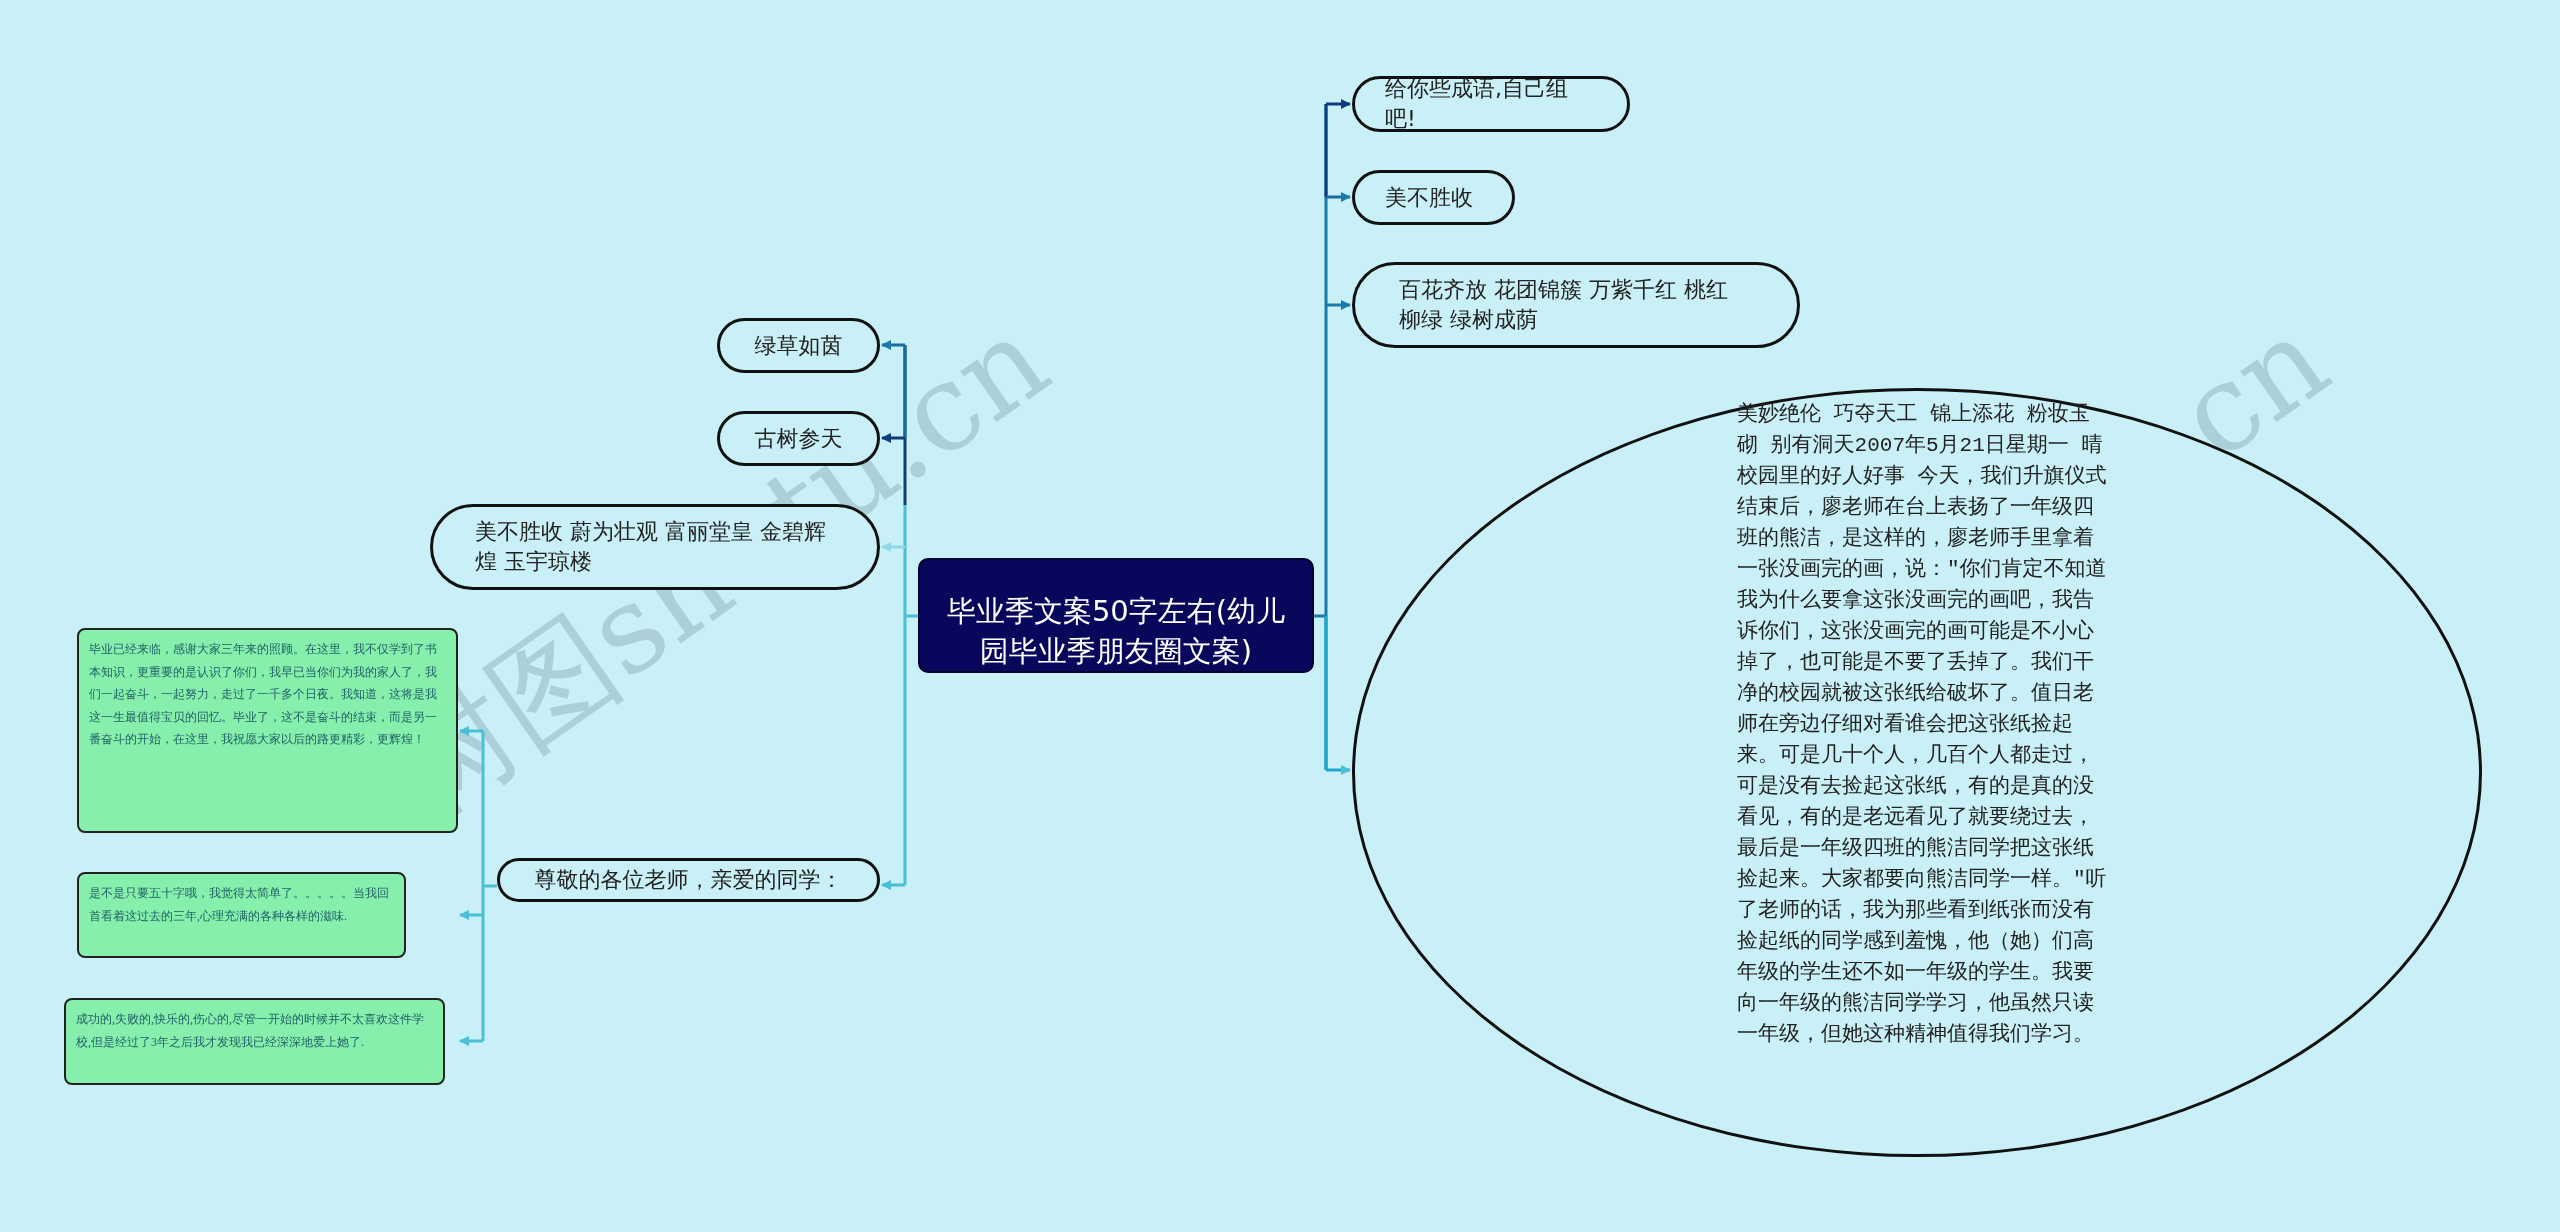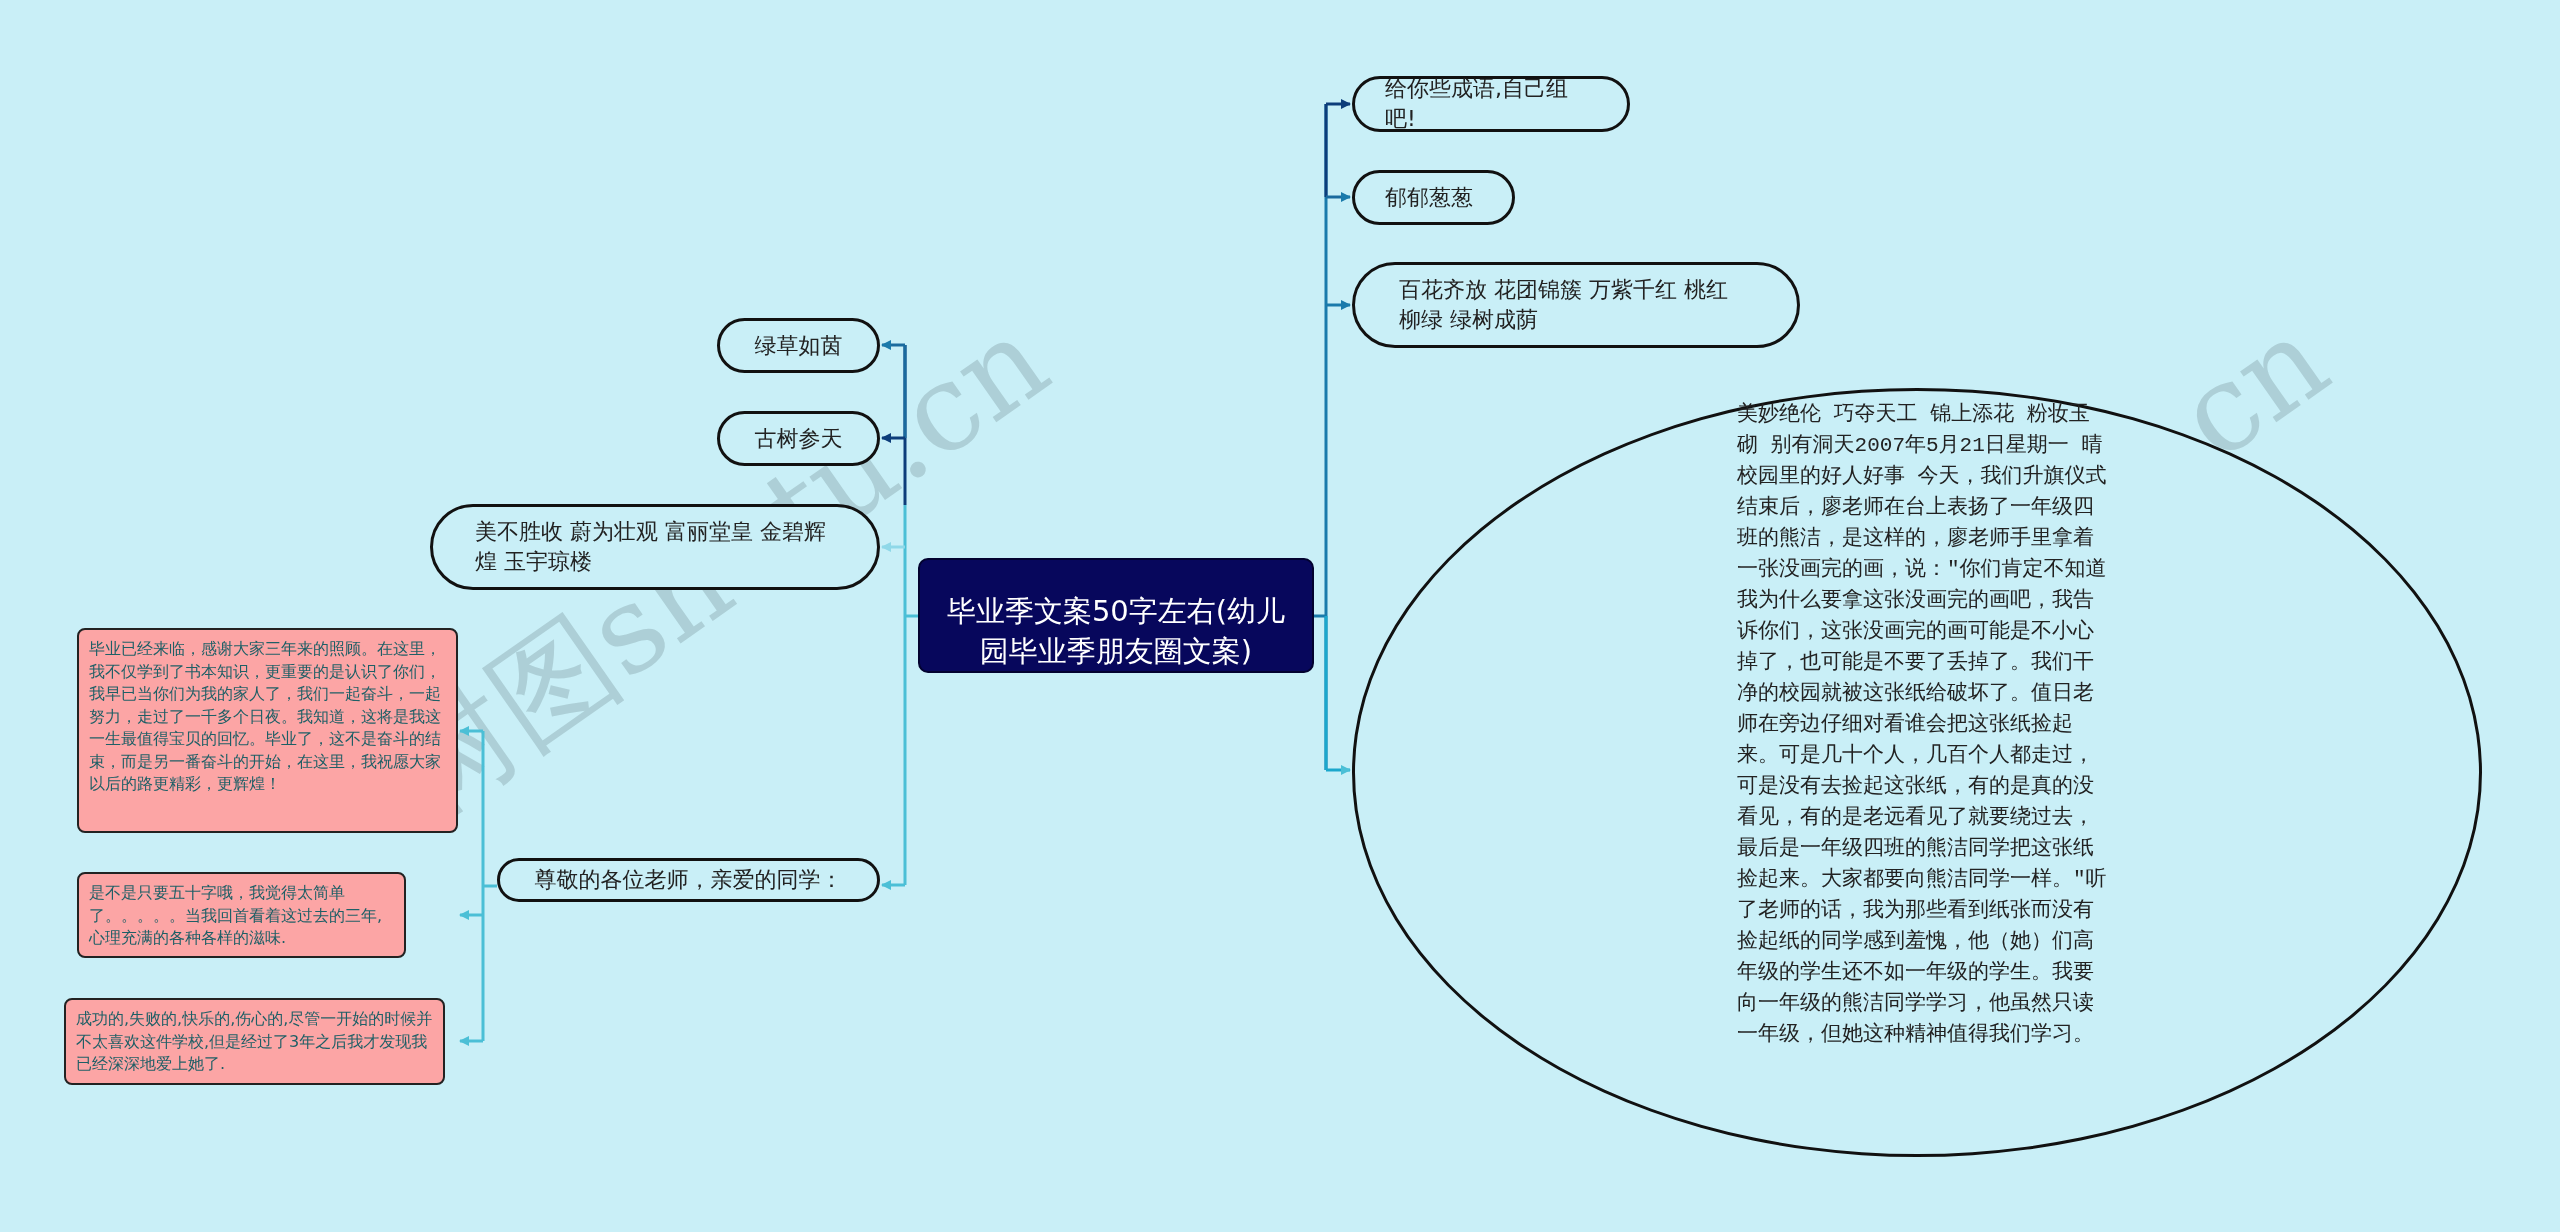--- a/index.html
+++ b/index.html
@@ -22,22 +22,22 @@
     padding:0 30px; color:#222;
   }
   .pill.center { justify-content:center; }
   .ellipse {
     border:3px solid #111; border-radius:50%; background:#c9eff7;
   }
   .ellipse-text {
     font-size:21px; line-height:31px; color:#222; white-space:pre-line;font-family:Liberation Mono, monospace;
   }
   .leaf {
-    border:2px solid #222; border-radius:8px; background:#fca5a5;
-    font-size:16px; line-height:22.5px; color:#1e5f66; padding:8px 10px;
+    border:2px solid #222; border-radius:8px; background:#86efac;
+    font-size:12px; line-height:22.5px; color:#1e5f66; padding:8px 10px;font-family:Liberation Serif, serif;
   }
   .watermark {
     position:absolute; font-family:"DejaVu Serif","Liberation Serif",serif;
     font-size:120px; color:rgba(120,150,155,0.35); white-space:nowrap;
     transform:rotate(-35deg); transform-origin:left top; pointer-events:none;
   }
 </style>
 </head>
 <body>
 
@@ -87,21 +87,21 @@
 
 <div class="abs root" style="left:918px;top:558px;width:396px;height:115px;align-items:flex-end;">
   <span>毕业季文案50字左右(幼儿园毕业季朋友圈文案)</span>
 </div>
 
 <div class="abs pill" style="left:1352px;top:76px;width:278px;height:56px;">
   <span>给你些成语,自己组吧!</span>
 </div>
 
 <div class="abs pill" style="left:1352px;top:170px;width:163px;height:55px;">
-  <span>郁郁葱葱</span>
+  <span>美不胜收</span>
 </div>
 
 <div class="abs pill" style="left:1352px;top:262px;width:448px;height:86px;padding:0 50px 0 44px;">
   <span>百花齐放  花团锦簇  万紫千红  桃红柳绿  绿树成荫</span>
 </div>
 
 <div class="abs ellipse" style="left:1352px;top:388px;width:1130px;height:769px;">
   <div class="abs ellipse-text" style="left:382px;top:8px;width:372px;white-space:normal;word-break:break-all;">美妙绝伦  巧夺天工  锦上添花  粉妆玉砌  别有洞天2007年5月21日星期一 晴 校园里的好人好事 今天，我们升旗仪式结束后，廖老师在台上表扬了一年级四班的熊洁，是这样的，廖老师手里拿着一张没画完的画，说："你们肯定不知道我为什么要拿这张没画完的画吧，我告诉你们，这张没画完的画可能是不小心掉了，也可能是不要了丢掉了。我们干净的校园就被这张纸给破坏了。值日老师在旁边仔细对看谁会把这张纸捡起来。可是几十个人，几百个人都走过，可是没有去捡起这张纸，有的是真的没看见，有的是老远看见了就要绕过去，最后是一年级四班的熊洁同学把这张纸捡起来。大家都要向熊洁同学一样。"听了老师的话，我为那些看到纸张而没有捡起纸的同学感到羞愧，他（她）们高年级的学生还不如一年级的学生。我要向一年级的熊洁同学学习，他虽然只读一年级，但她这种精神值得我们学习。</div>
 </div>
 

